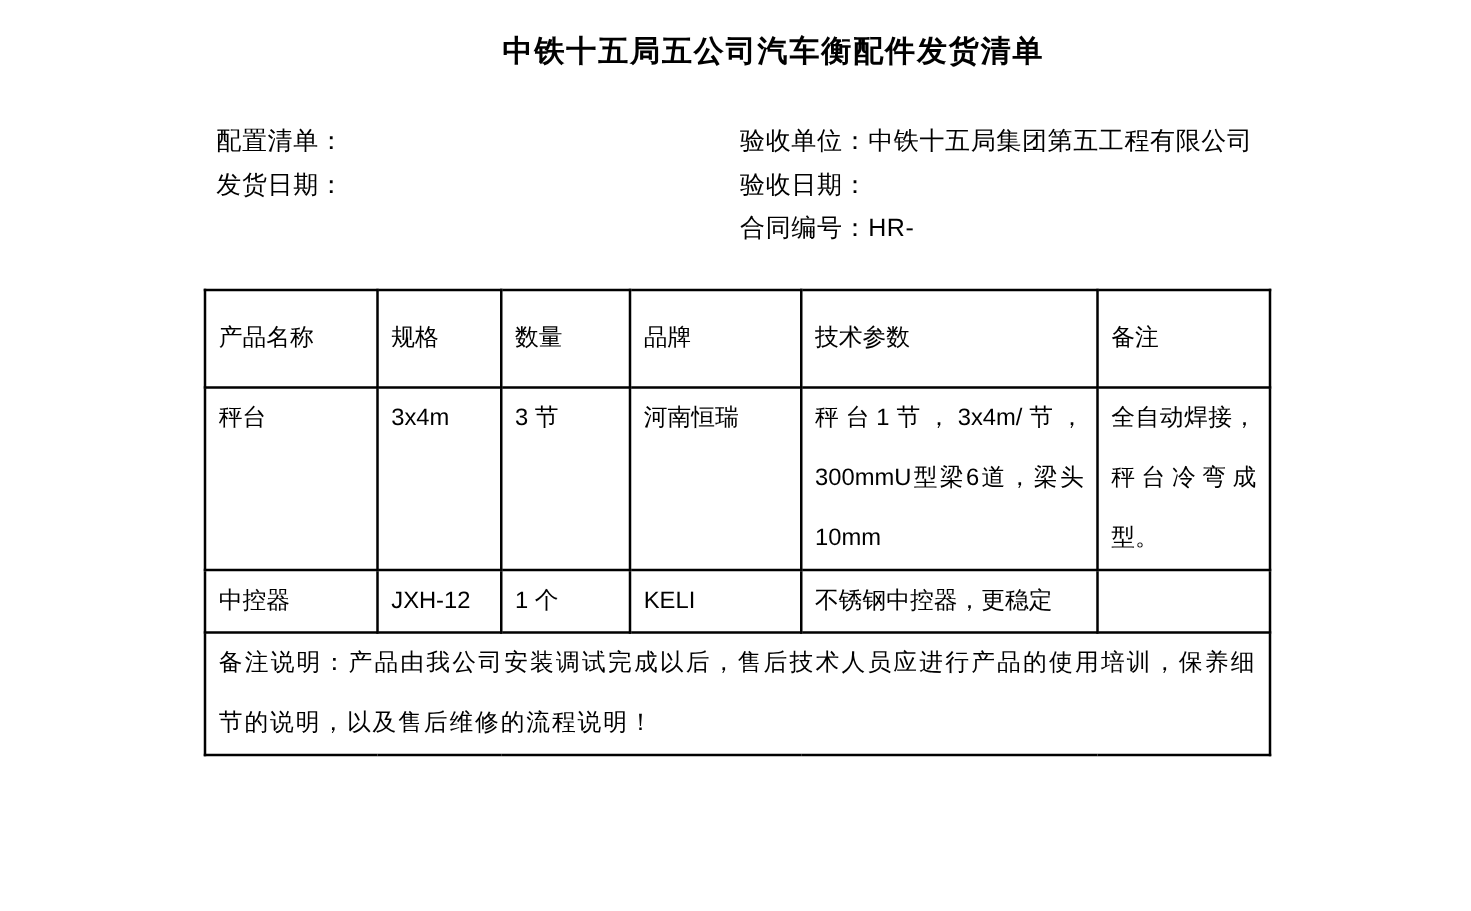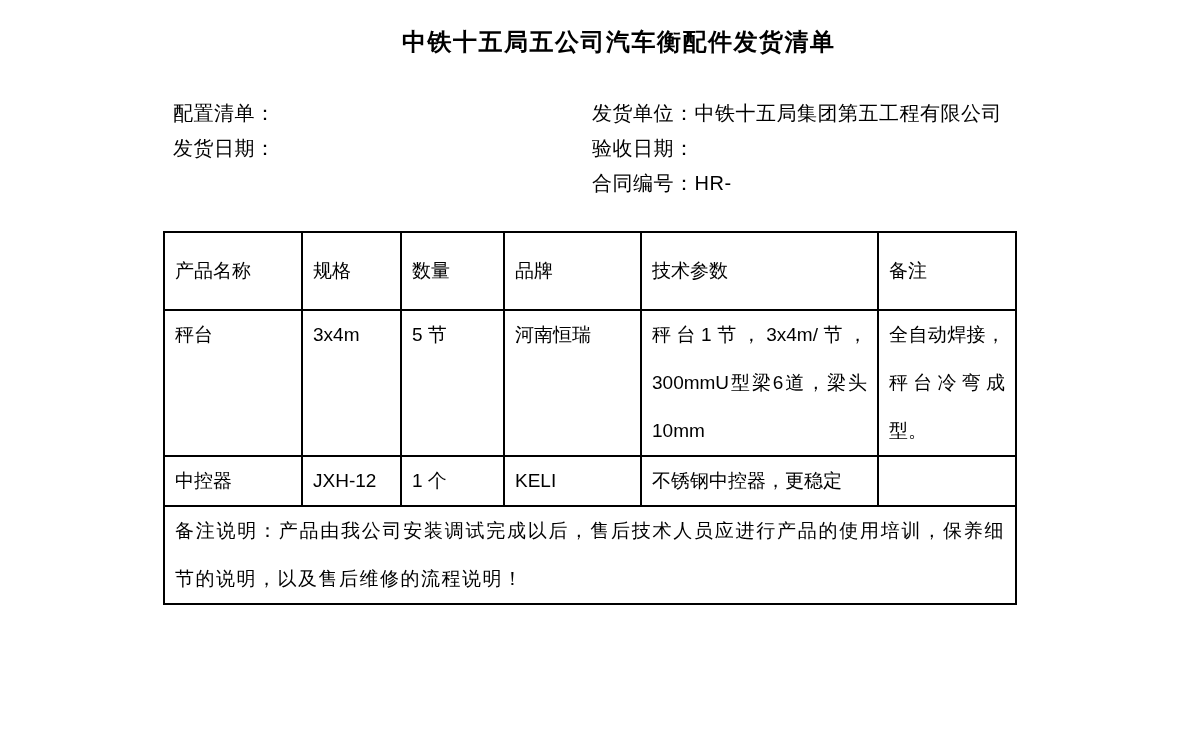--- a/index.html
+++ b/index.html
@@ -60,21 +60,21 @@
 <body>
 
 <div class="page-title">中铁十五局五公司汽车衡配件发货清单</div>
 
 <div class="info-col info-left">
   <div><span>配置清单：</span><span></span></div>
   <div><span>发货日期：</span><span></span></div>
 </div>
 
 <div class="info-col info-right">
-  <div><span>发货单位：</span><span>中铁十五局集团第五工程有限公司</span></div>
+  <div><span>验收单位：</span><span>中铁十五局集团第五工程有限公司</span></div>
   <div><span>验收日期：</span><span></span></div>
   <div><span>合同编号：</span><span>HR-</span></div>
 </div>
 
 <table class="parts">
   <colgroup>
     <col style="width:138px">
       <col style="width:99px">
       <col style="width:103px">
     <col style="width:137px">
@@ -88,21 +88,21 @@
       <th>数量</th>
       <th>品牌</th>
       <th>技术参数</th>
       <th>备注</th>
     </tr>
   </thead>
   <tbody>
     <tr class="r-0">
       <td>秤台</td>
       <td>3x4m</td>
-      <td>5 节</td>
+      <td>3 节</td>
       <td>河南恒瑞</td>
       <td>秤台1节，3x4m/节，300mmU型梁6道，梁头10mm</td>
       <td>全自动焊接，秤台冷弯成型。</td>
     </tr>
     <tr class="r-2">
       <td>中控器</td>
       <td>JXH-12</td>
       <td>1 个</td>
       <td>KELI</td>
       <td>不锈钢中控器，更稳定</td>

